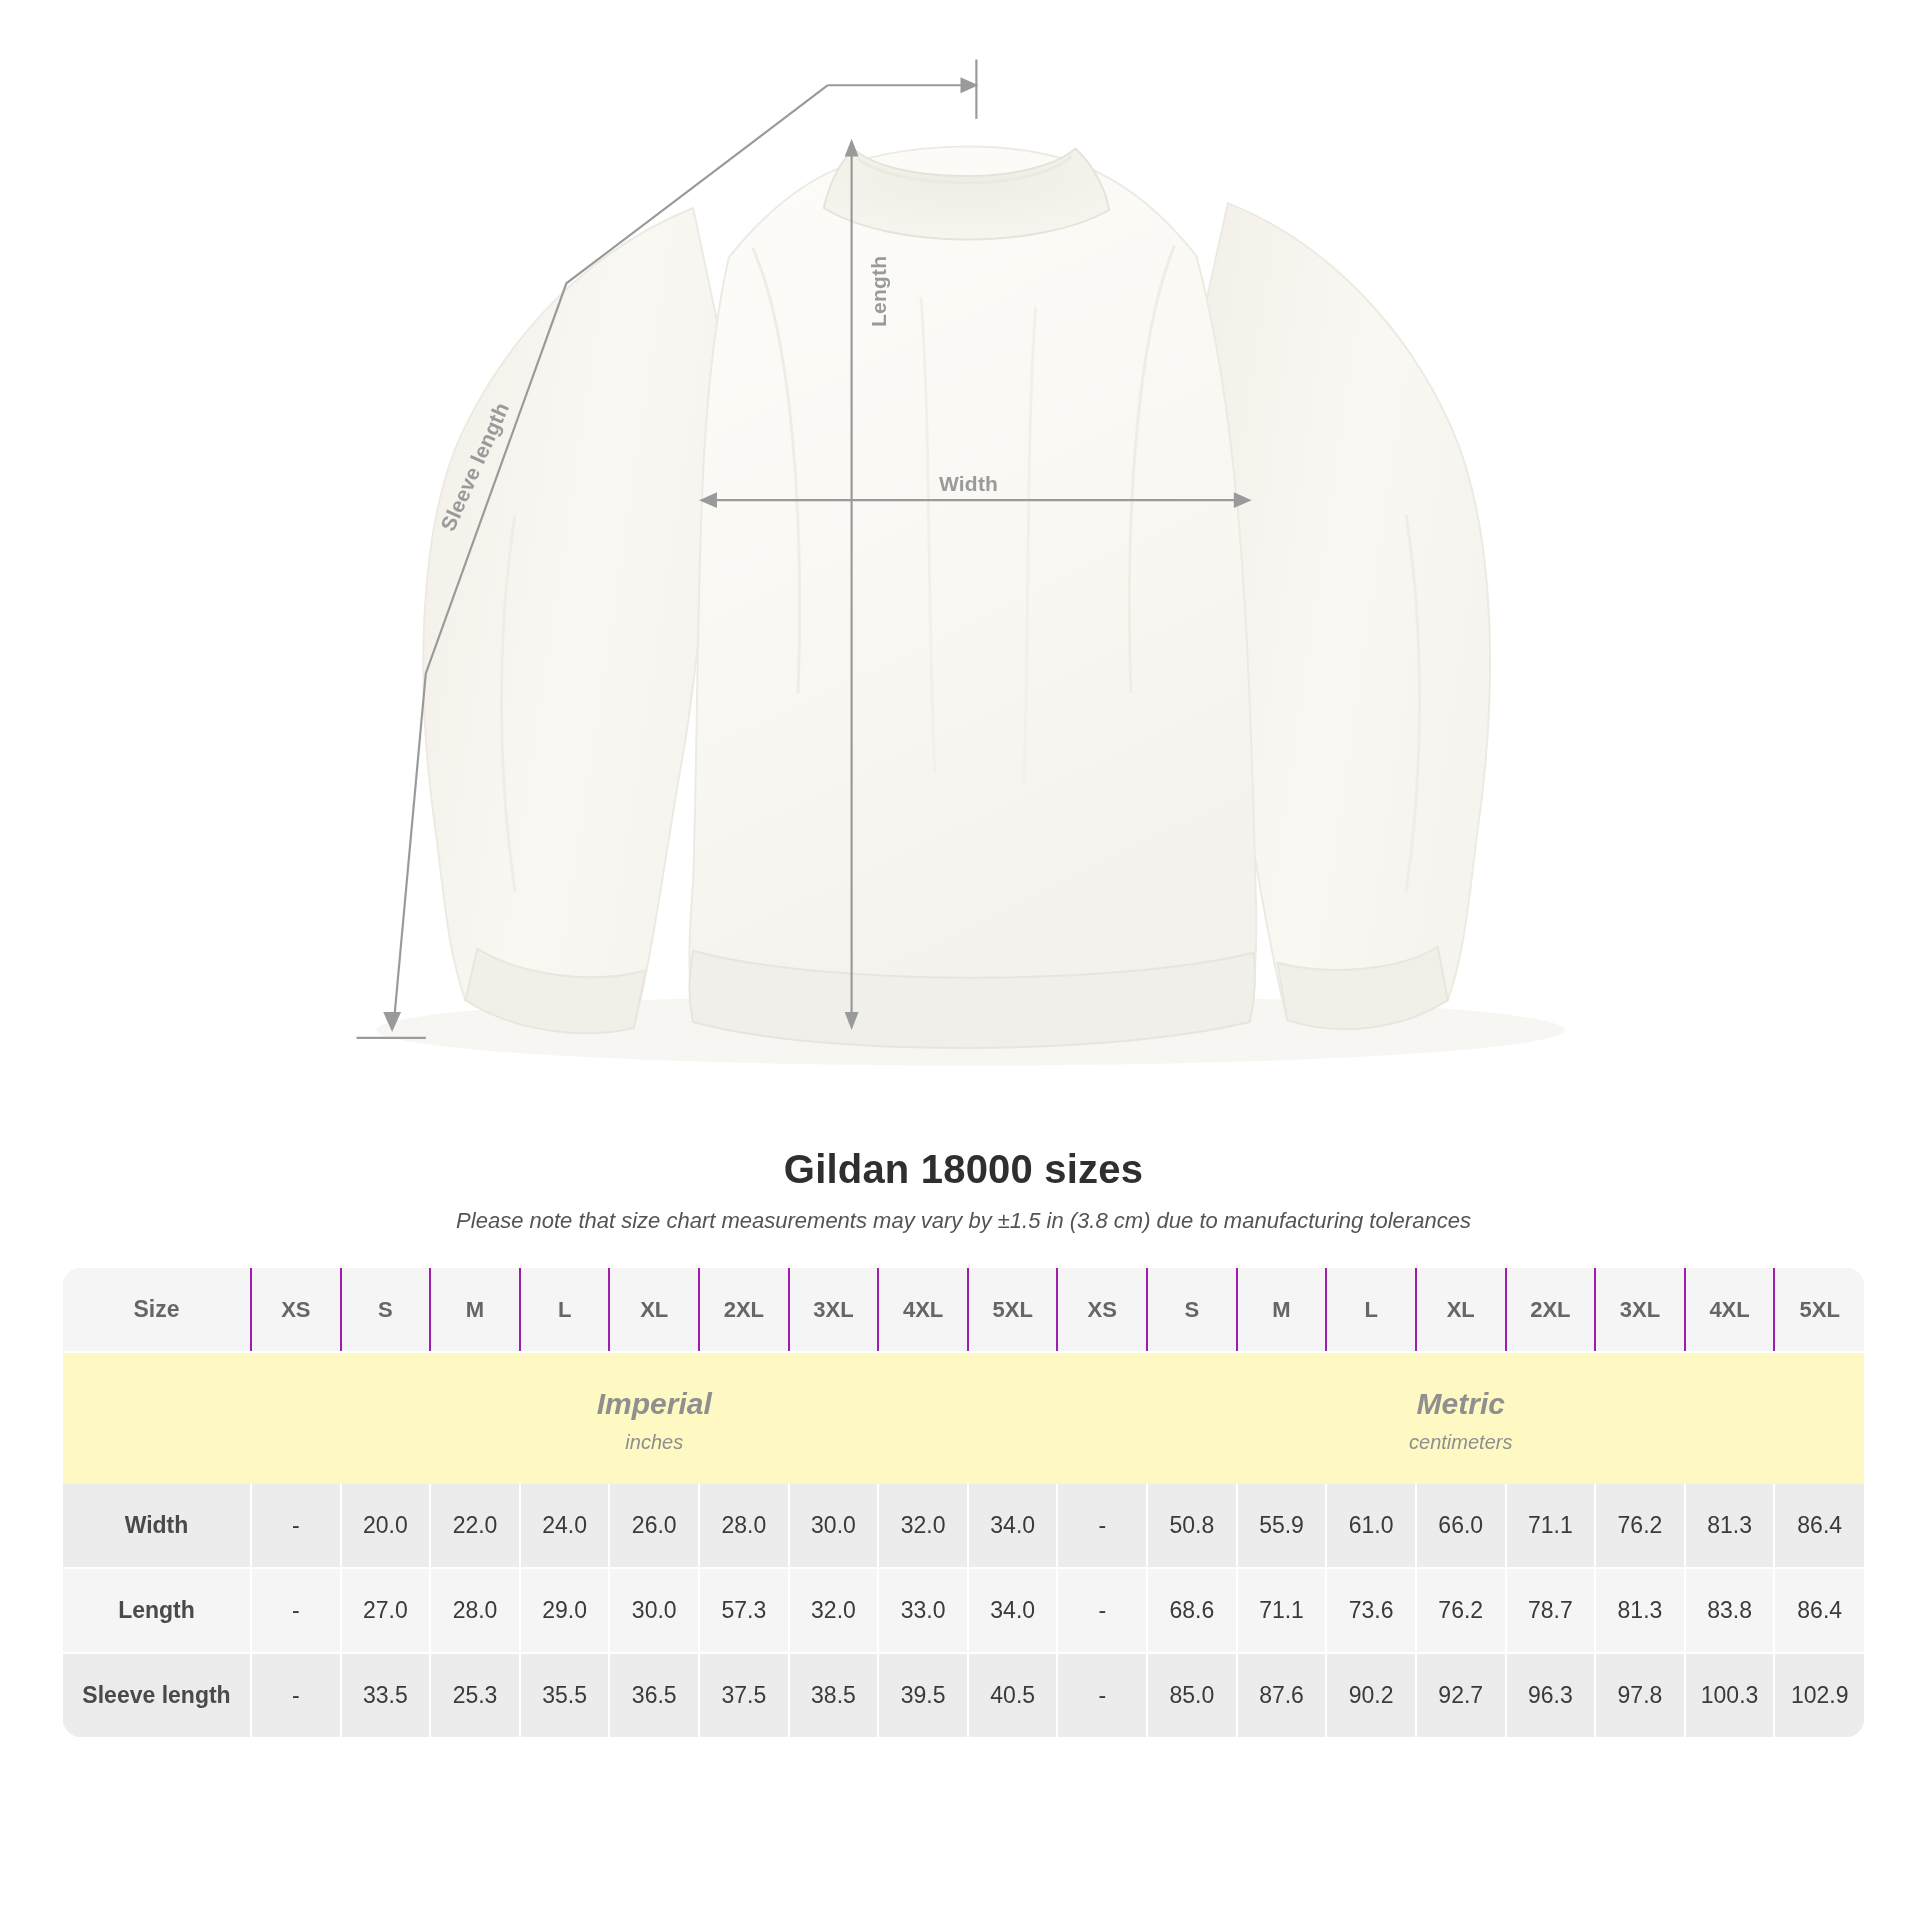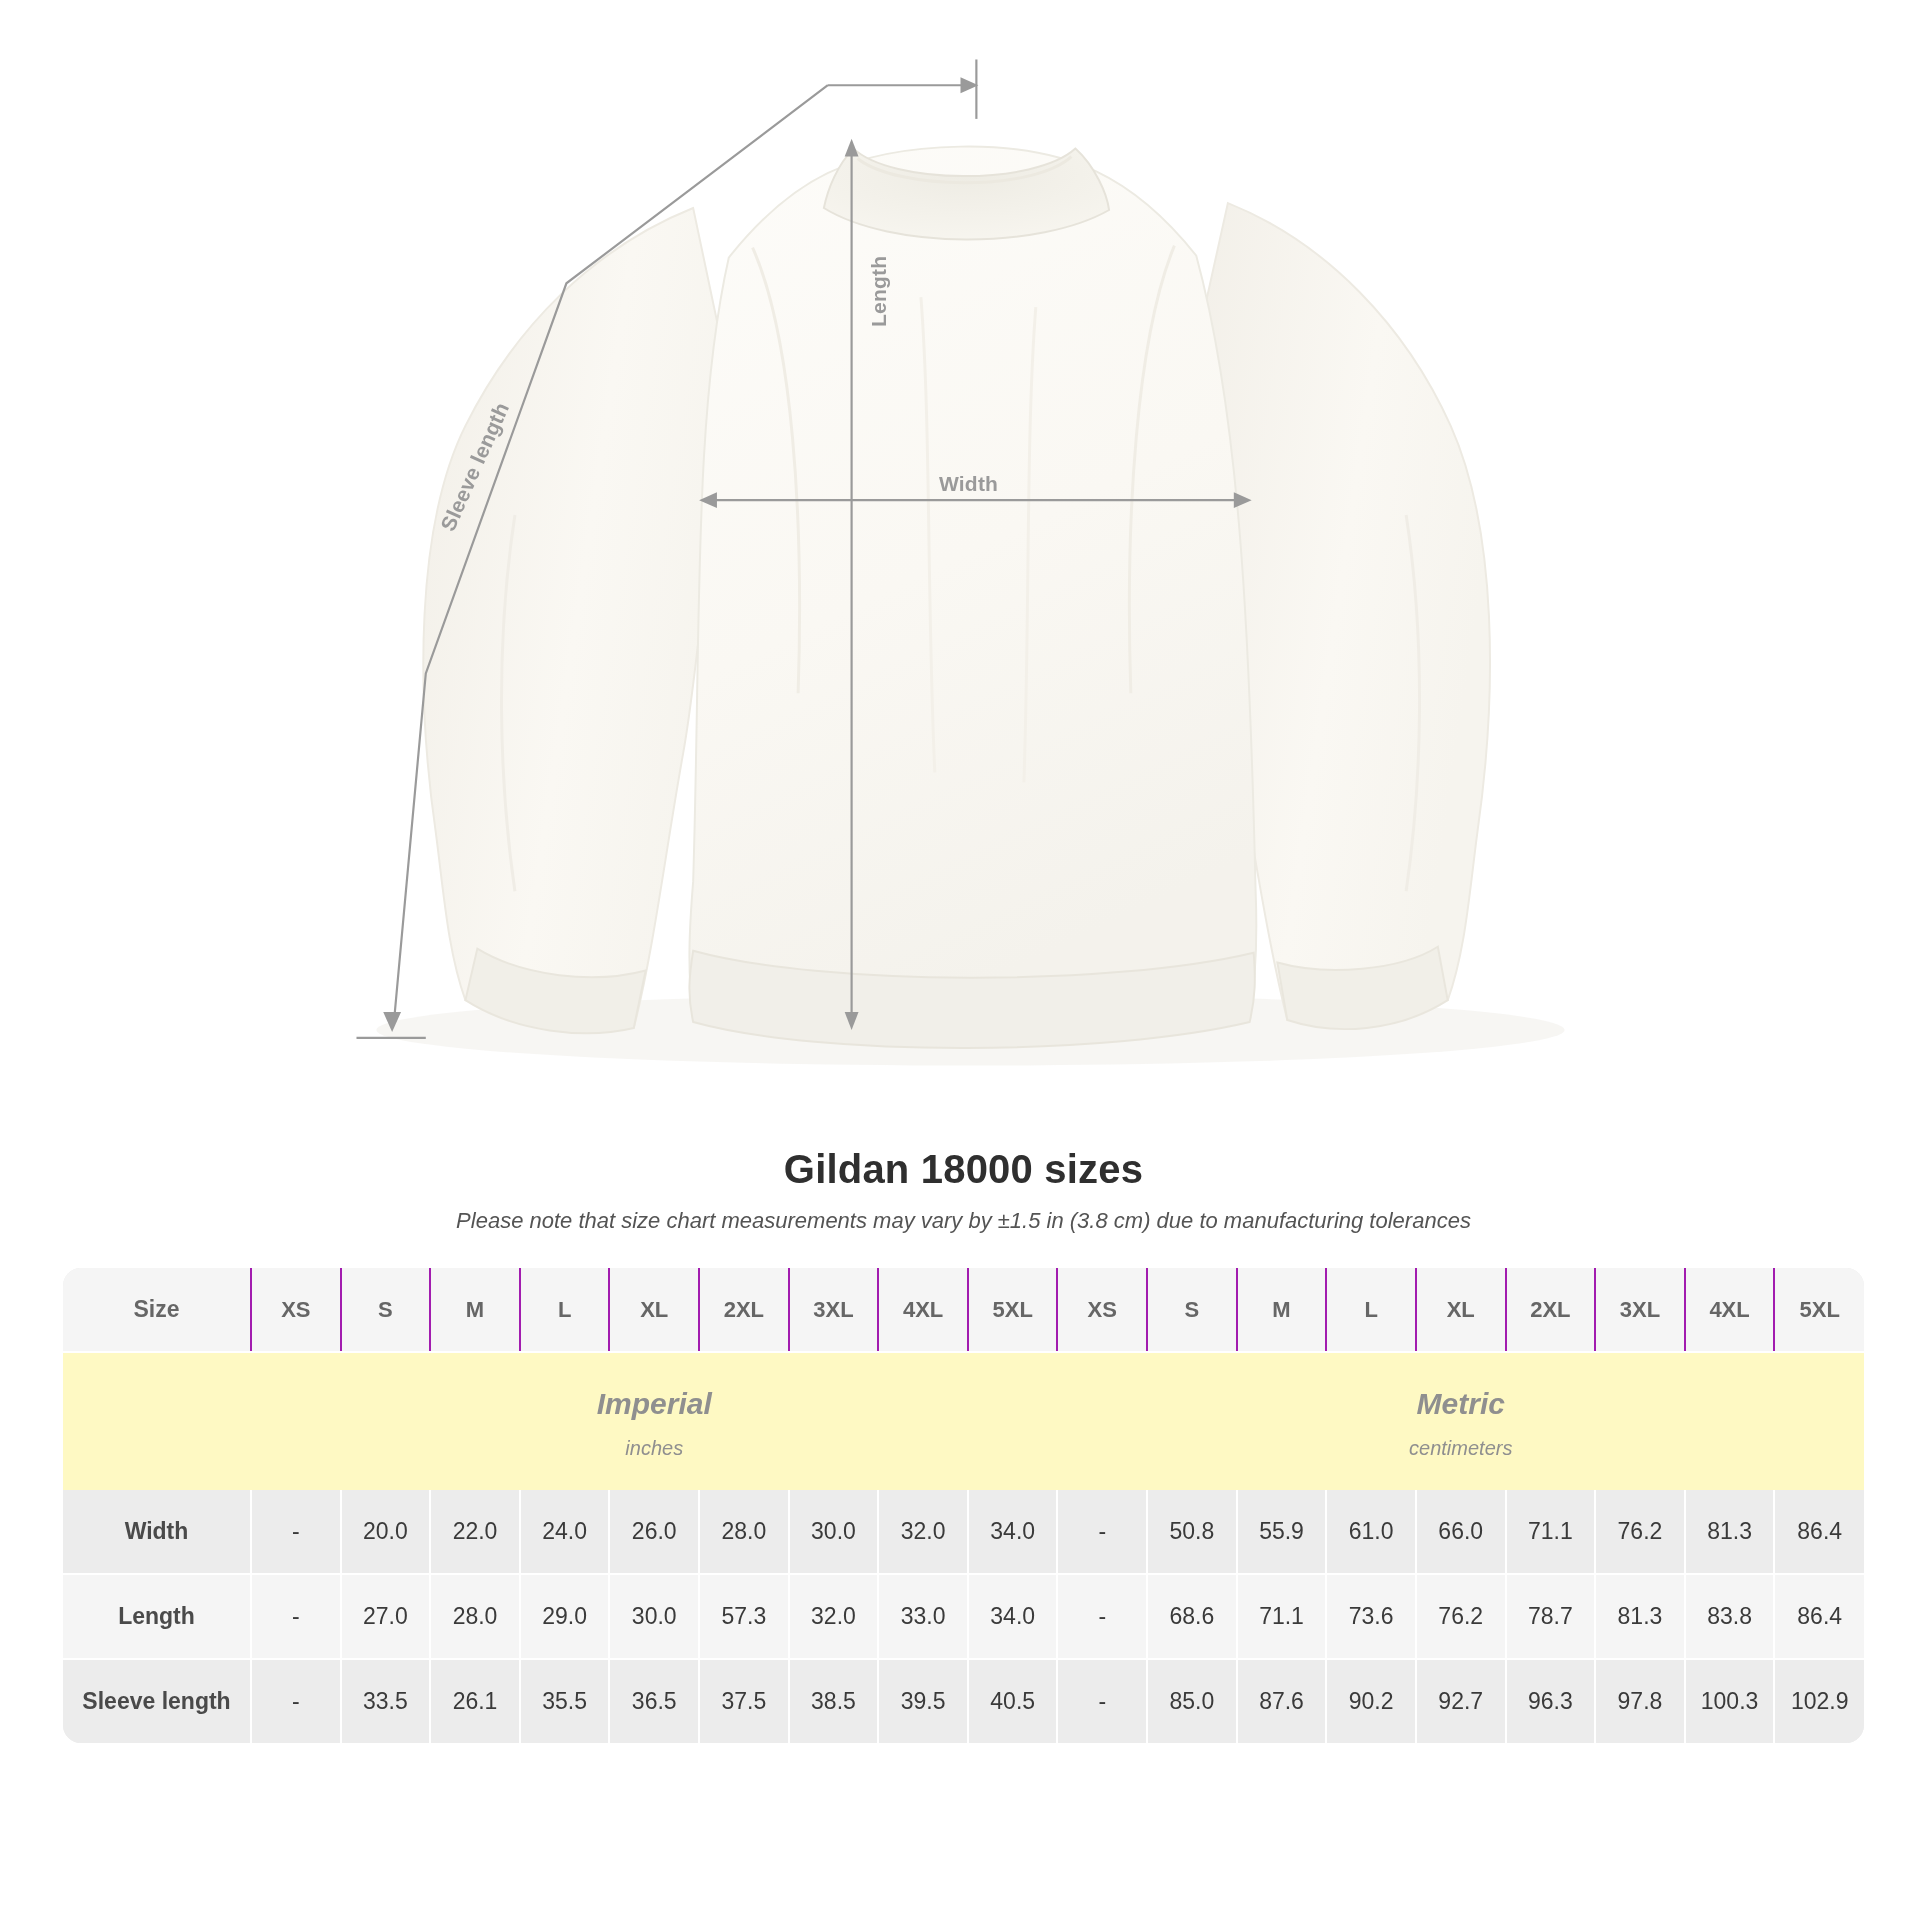--- a/index.html
+++ b/index.html
@@ -79,21 +79,21 @@
   .unit-name {
     font-size: 30px;
     font-weight: bold;
     font-style: italic;
     color: #8f8f8f;
   }
   .unit-sub {
     font-size: 20px;
     font-style: italic;
     color: #8f8f8f;
-    margin-top: 16px;
+    margin-top: 10px;
   }
 
   thead.head-row th {
     background: #f5f5f5;
     color: #666666;
     font-size: 22px;
     font-weight: bold;
     padding: 28px 0;
     border-right: 2px solid #a21caf;
     border-bottom: 2px solid #ffffff;
@@ -334,21 +334,21 @@
         <td>78.7</td>
         <td>81.3</td>
         <td>83.8</td>
         <td>86.4</td>
       </tr>
 
       <tr class="shade">
         <td class="rowhead">Sleeve length</td>
         <td>-</td>
         <td>33.5</td>
-        <td>26.1</td>
+        <td>25.3</td>
         <td>35.5</td>
         <td>36.5</td>
         <td>37.5</td>
         <td>38.5</td>
         <td>39.5</td>
         <td>40.5</td>
         <td>-</td>
         <td>85.0</td>
         <td>87.6</td>
         <td>90.2</td>

